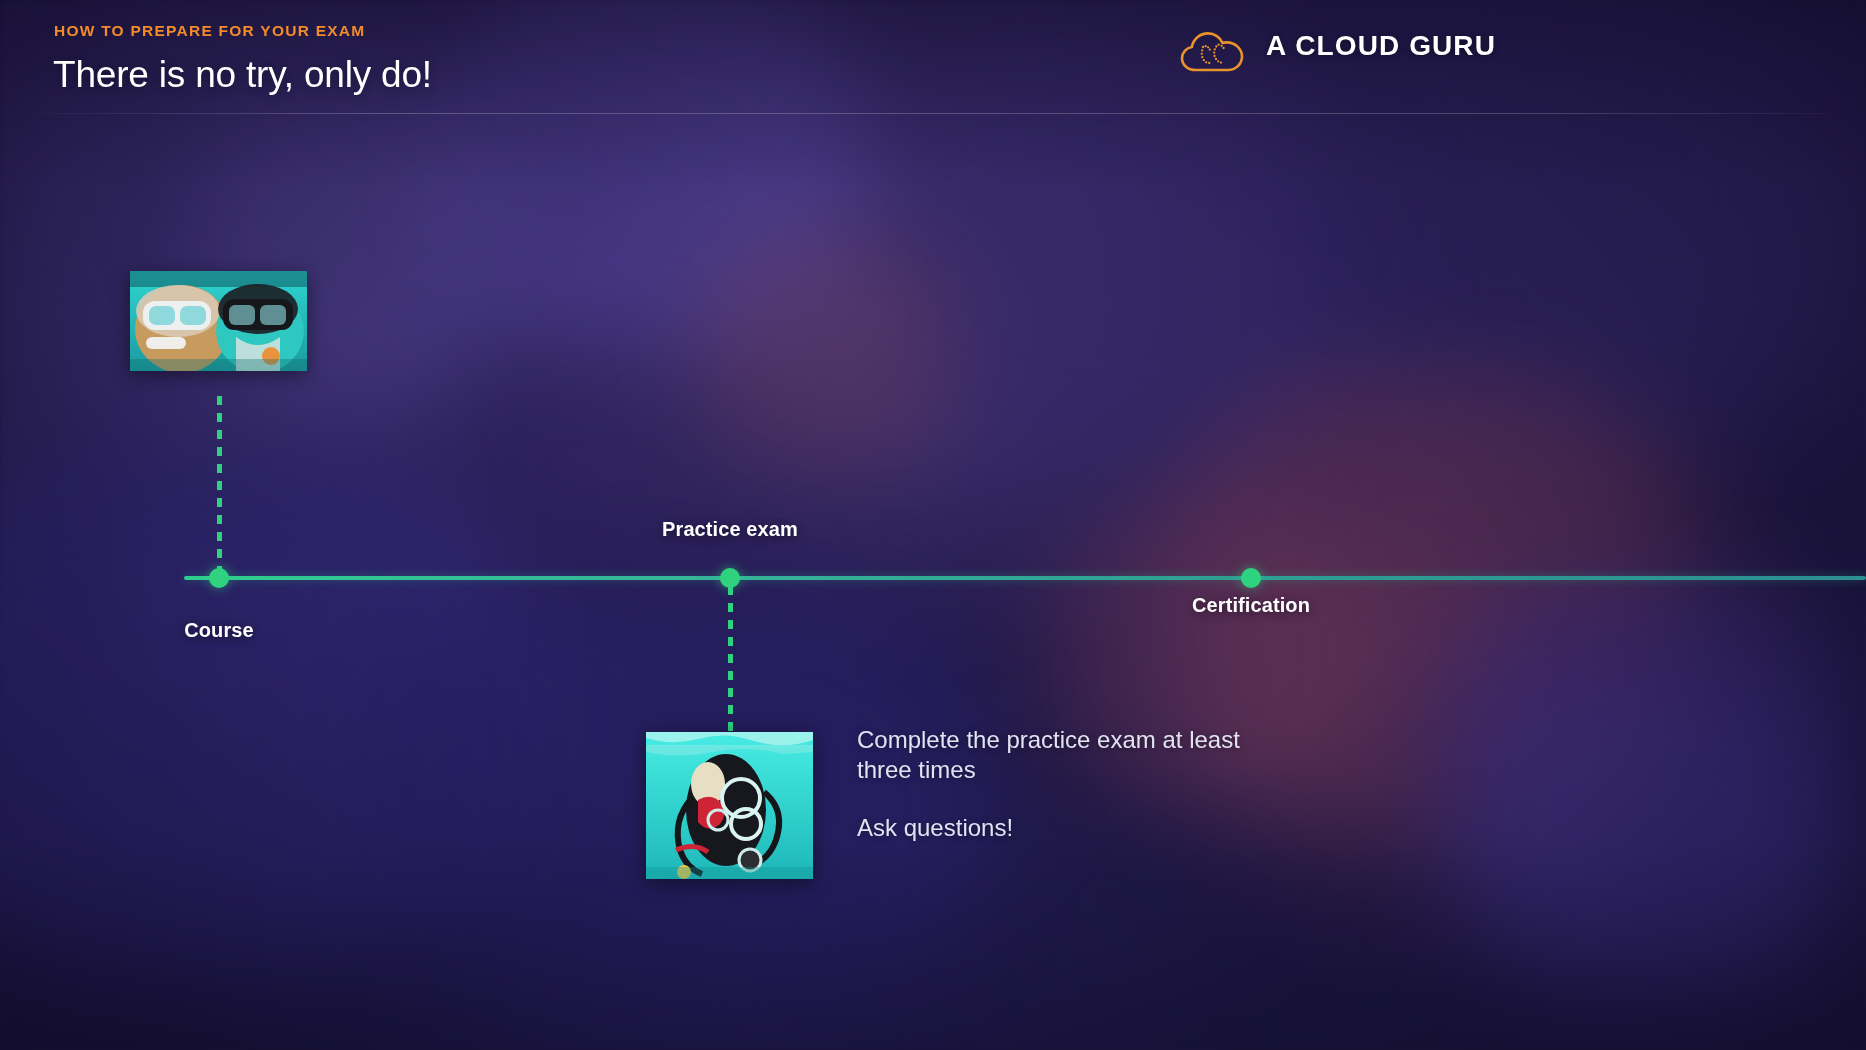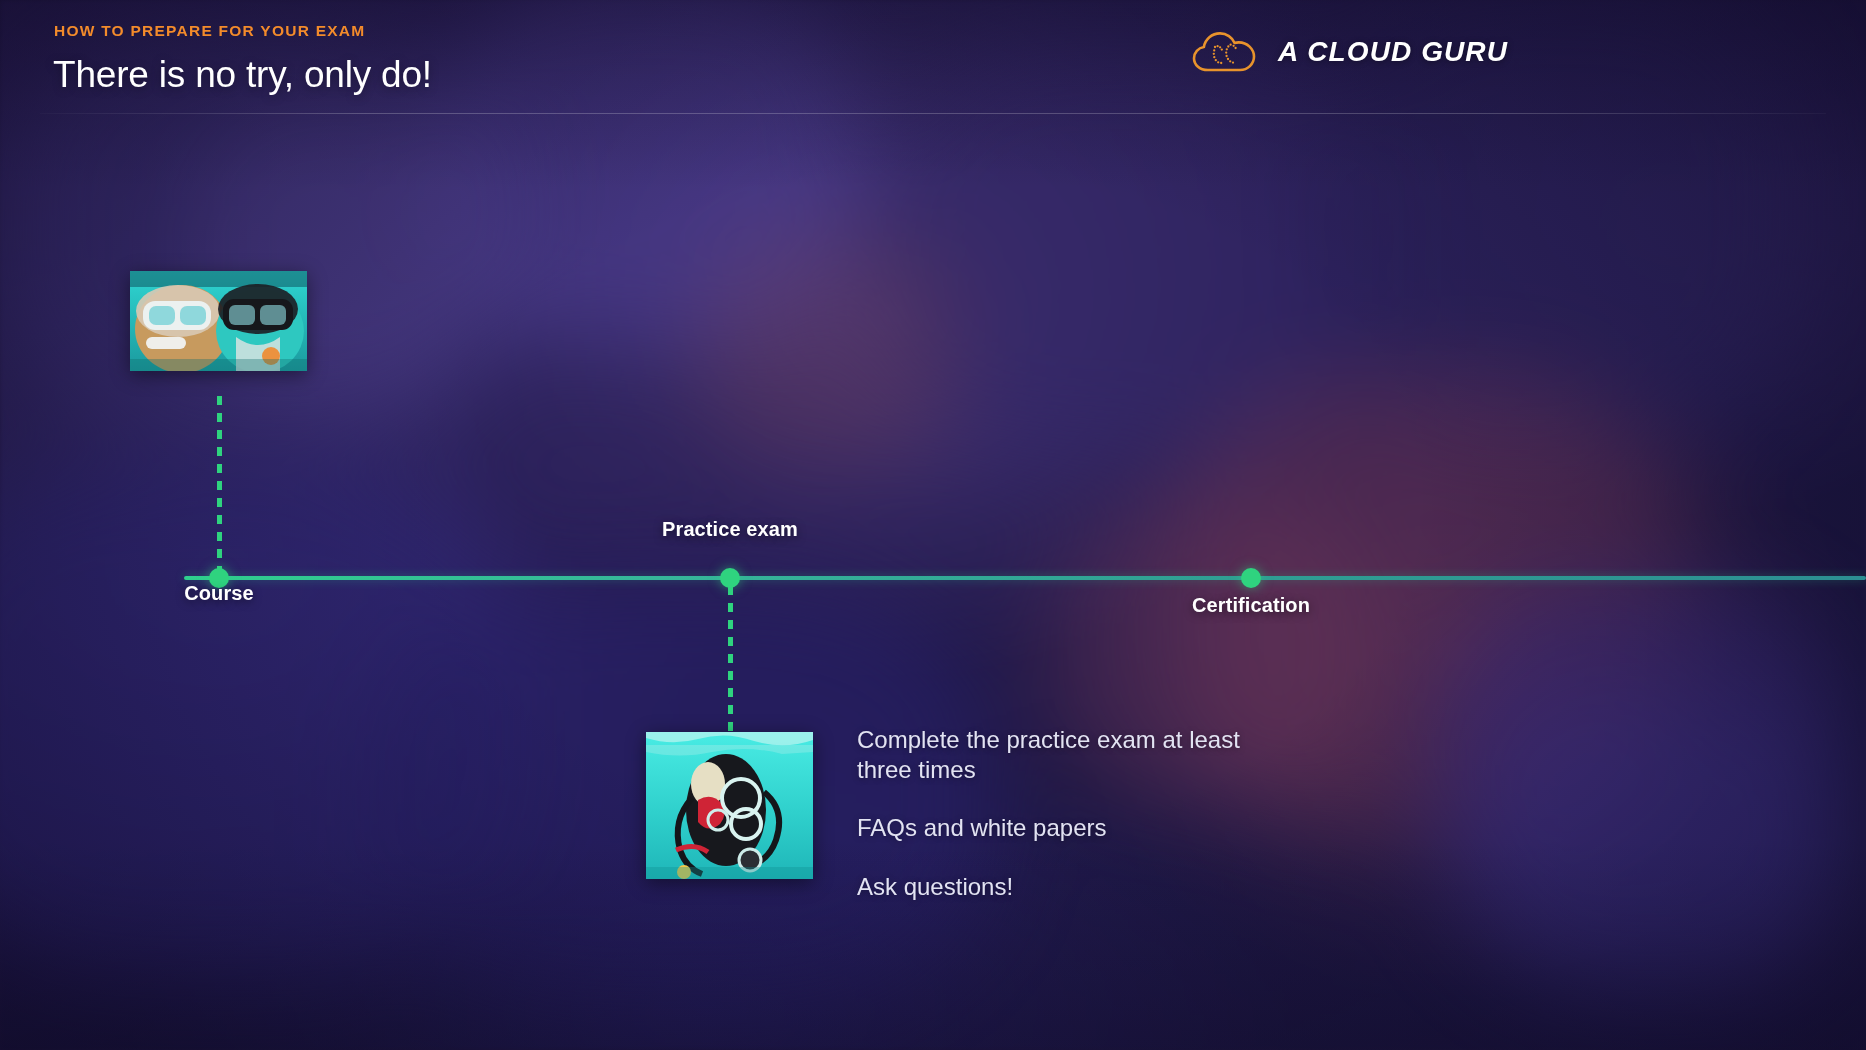--- a/index.html
+++ b/index.html
@@ -57,21 +57,21 @@
     position:absolute; left:53px; top:54px;
     color:#ffffff; font-size:37px; font-weight:400; letter-spacing:-.2px;
     text-shadow:0 2px 10px rgba(0,0,0,.35);
   }
   .header-rule {
     position:absolute; left:40px; top:113px; width:1786px; height:1px;
     background:linear-gradient(to right, rgba(255,255,255,.02), rgba(255,255,255,.22) 18%, rgba(255,255,255,.20) 82%, rgba(255,255,255,.03));
   }
 
   
-  .logo { position:absolute; right:28px; top:30px; display:flex; align-items:center; gap:20px;font-style:italic; }
+  .logo { position:absolute; right:40px; top:30px; display:flex; gap:20px; }
   .logo-mark { width:66px; height:44px; position:relative; }
   .logo-text {
     color:#ffffff; font-size:28px; font-weight:bold; letter-spacing:1.1px;
     text-shadow:0 1px 6px rgba(0,0,0,.4);
   }
 
   
   .axis {
     position:absolute; left:184px; top:576px; width:1682px; height:4px;
     background:linear-gradient(to right, #2fcf8e 0%, #36b79a 28%, #2f9f93 62%, #2c8f92 100%);
@@ -176,21 +176,21 @@
   <div class="axis"></div>
 
   <div class="connector" style="left:219px; top:396px; height:176px;"></div>
 
   <div class="connector" style="left:730px; top:586px; height:148px;"></div>
 
   <div class="node" style="left:219px;"></div>
   <div class="node" style="left:730px;"></div>
   <div class="node" style="left:1251px;"></div>
 
-  <div class="node-label" style="left:219px; top:582px;">Course</div>
+  <div class="node-label" style="left:219px; top:619px;">Course</div>
   <div class="node-label" style="left:730px; top:518px;">Practice exam</div>
   <div class="node-label" style="left:1251px; top:594px;">Certification</div>
 
   <div class="photo ph-snorkel" style="left:130px; top:271px; width:177px; height:100px;">
     <svg width="177" height="100" viewBox="0 0 177 100">
       <defs>
         <linearGradient id="water" x1="0" y1="0" x2="0" y2="1">
           <stop offset="0%" stop-color="#2fd6d2"></stop>
             <stop offset="100%" stop-color="#1b9a9e"></stop>
         </linearGradient>
@@ -237,17 +237,16 @@
       <path d="M46 66 q-20 22 -12 52 q6 18 22 24" stroke="#14161a" stroke-width="6" fill="none"></path>
       <circle cx="104" cy="128" r="11" fill="#2b2d33" stroke="#cdebe8" stroke-width="3"></circle>
       <path d="M30 118 q18 -8 32 2" stroke="#cf2436" stroke-width="5" fill="none"></path>
       <circle cx="38" cy="140" r="7" fill="#f2c94c"></circle>
       <rect x="0" y="135" width="167" height="12" fill="#0f8f92" opacity=".35"></rect>
     </svg>
   </div>
 
   <div class="callout" style="left:857px; top:725px; width:430px;">
     <p>Complete the practice exam at least three times</p>
-    <p>FAQs and white papers</p>
     <p>Ask questions!</p>
   </div>
 
 </div>
 
 </body></html>

